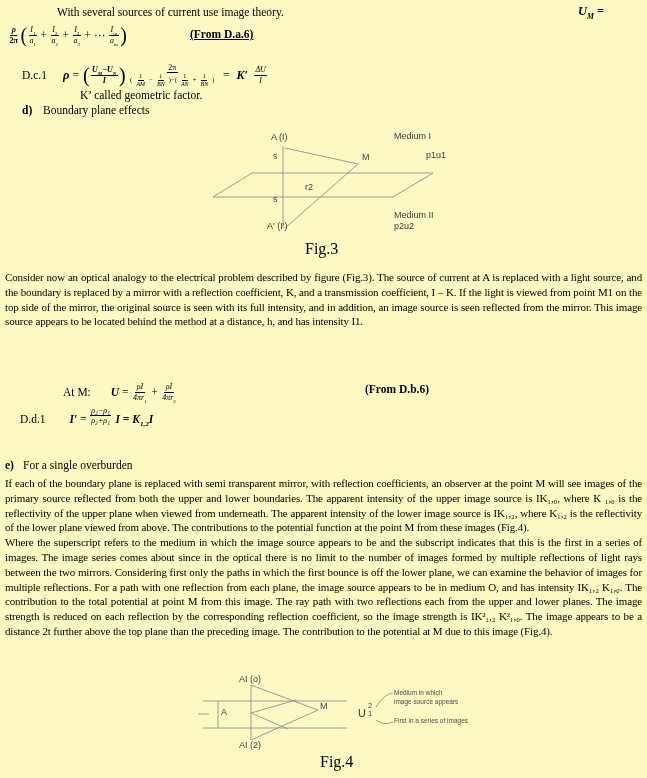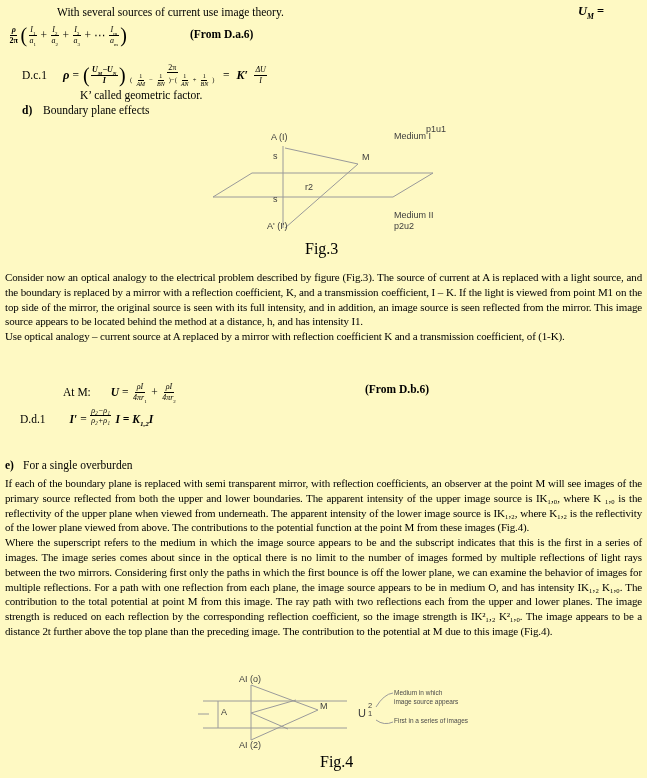--- a/index.html
+++ b/index.html
@@ -55,21 +55,21 @@
         <span class="num"><i>I</i><sub>3</sub></span>
         <span class="den"><i>a</i><sub>3</sub></span>
       </span>
     <span class="op">+ ⋯</span>
     <span class="frac">
         <span class="num"><i>I</i><sub>m</sub></span>
         <span class="den"><i>a</i><sub>m</sub></span>
       </span>
     <span class="bigp">)</span>
   </div>
-  <span class="abs b fs" style="left:190px;top:28px;">(From D.a.6)</span>
+  <span class="abs b fs" style="left:190px;top:28px;text-decoration:underline;">(From D.a.6)</span>
 
   <div class="eqrow" style="left:22px;top:61px;height:28px;">
     <span style="margin-right:16px;">D.c.1</span>
     <i class="b" style="font-size:12.5px;">ρ</i>
     <span class="op">=</span>
     <span class="bigp">(</span>
     <span class="frac">
         <span class="num"><i class="b">U</i><sub class="i b">M</sub><i class="b">−U</i><sub class="i b">N</sub></span>
         <span class="den i b">I</span>
       </span>
@@ -123,28 +123,27 @@
       <line x1="178" y1="36" x2="105" y2="100"></line>
     </g>
   </svg>
   <span class="dl" style="left:271px;top:132px;">A (I)</span>
   <span class="dl" style="left:273px;top:151px;">s</span>
   <span class="dl" style="left:362px;top:152px;">M</span>
   <span class="dl" style="left:273px;top:194px;">s</span>
   <span class="dl" style="left:305px;top:182px;">r2</span>
   <span class="dl" style="left:267px;top:221px;">A' (I')</span>
   <span class="dl" style="left:394px;top:131px;">Medium I</span>
-  <span class="dl" style="left:394px;top:124px;padding-left:32px;">p1u1</span>
+  <span class="dl" style="left:394px;top:150px;padding-left:32px;">p1u1</span>
   <span class="dl" style="left:394px;top:210px;">Medium II</span>
   <span class="dl" style="left:394px;top:221px;">p2u2</span>
   <span class="cap" style="left:305px;top:240px;">Fig.3</span>
 
   <div class="abs just" style="left:5px;top:270px;width:637px;">
     <p>Consider now an optical analogy to the electrical problem described by figure (Fig.3). The source of current at A is replaced with a light source, and the boundary is replaced by a mirror with a reflection coefficient, K, and a transmission coefficient, I – K. If the light is viewed from point M1 on the top side of the mirror, the original source is seen with its full intensity, and in addition, an image source is seen reflected from the mirror. This image source appears to be located behind the method at a distance, h, and has intensity I1.</p>
-    <p>Use optical analogy – current source at A replaced by a mirror with reflection coefficient K and a transmission coefficient, of (1-K).</p>
   </div>
 
   <div class="eqrow" style="left:63px;top:381px;height:22px;">
     <span style="margin-right:20px;">At M:</span>
     <i class="b">U</i>
     <span class="op">=</span>
     <span class="frac">
         <span class="num i">ρI</span>
         <span class="den"><i>4πr</i><sub>1</sub></span>
       </span>

